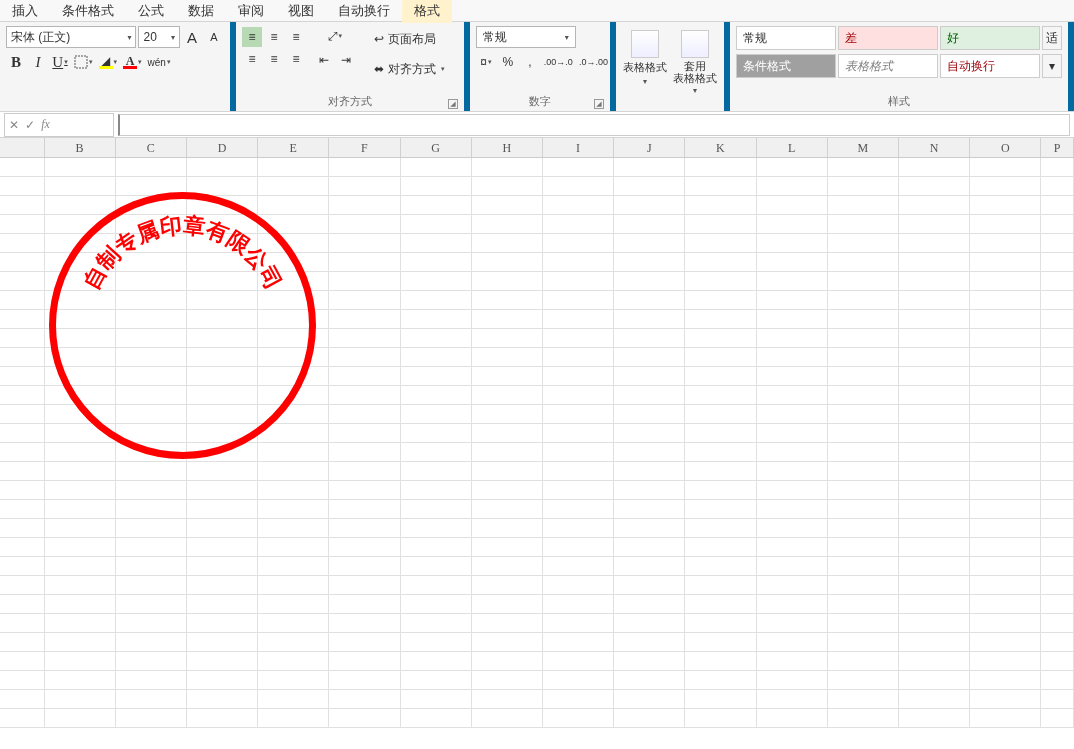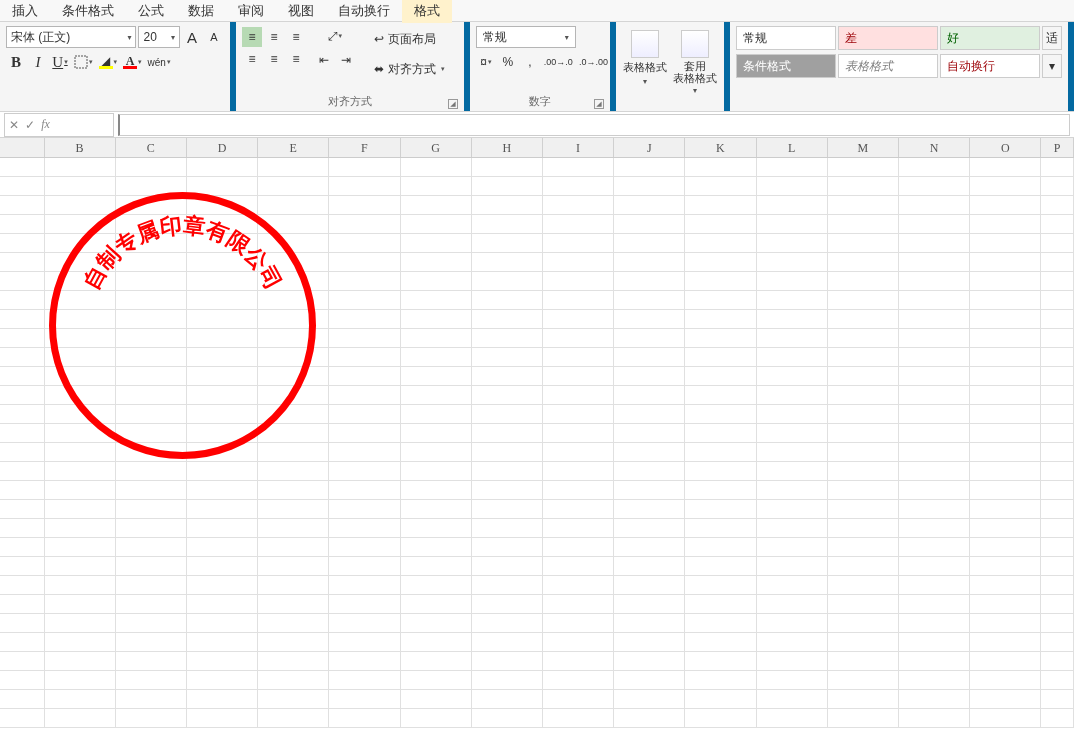--- a/index.html
+++ b/index.html
@@ -213,20 +213,23 @@
           <div class="style-cell" style="width:20px;justify-content:center">适</div>
         </div>
         <div class="styles-gallery">
           <div class="style-cell style-check">条件格式</div>
           <div class="style-cell style-note">表格格式</div>
           <div class="style-cell style-warn">自动换行</div>
           <div class="style-cell" style="width:20px;justify-content:center">▾</div>
         </div>
       </div>
     </div>
+    <div class="ribbon-group-label">
+      <span>样式</span>
+    </div>
   </div>
 </div>
 
 <div class="formula-bar">
   <div class="name-box">
     <div class="fx-btns">
       <span>✕</span>
       <span>✓</span>
       <span class="fx-label">fx</span>
     </div>

